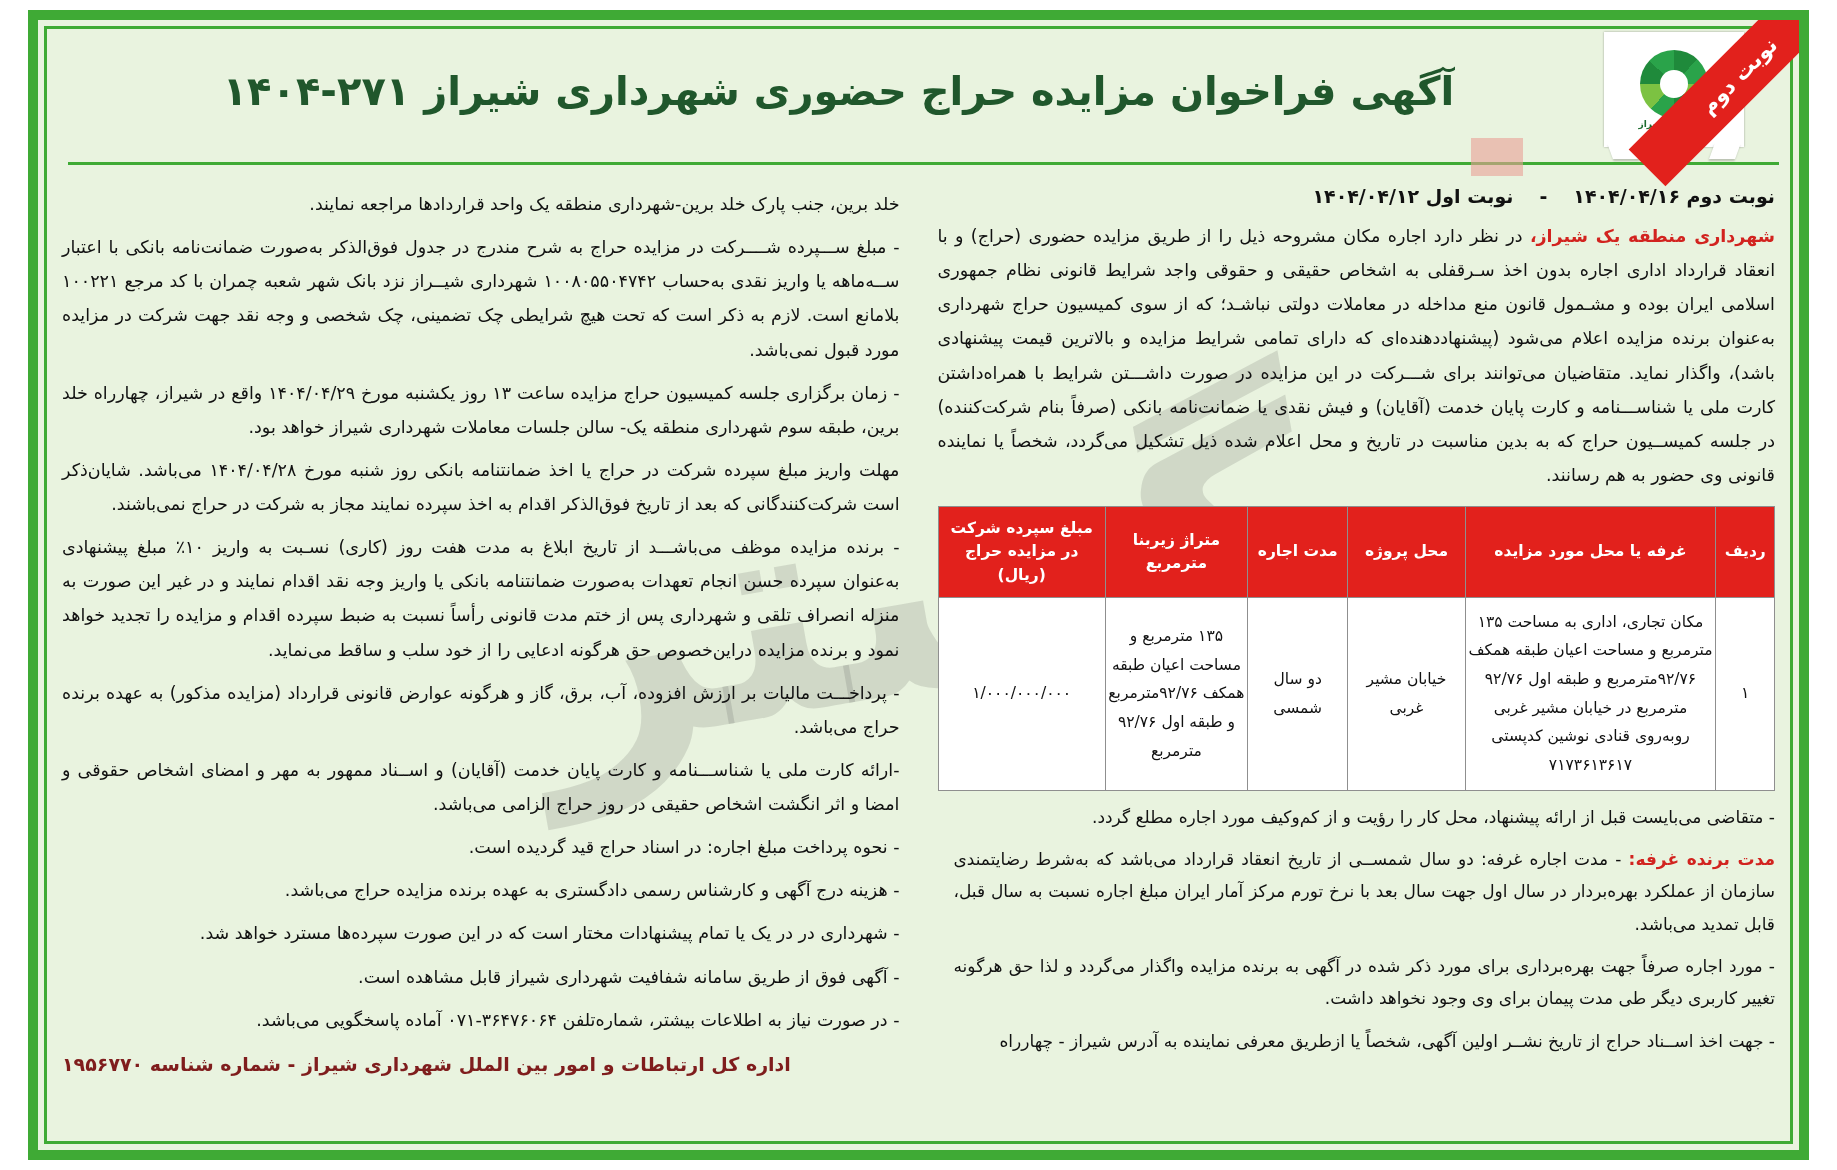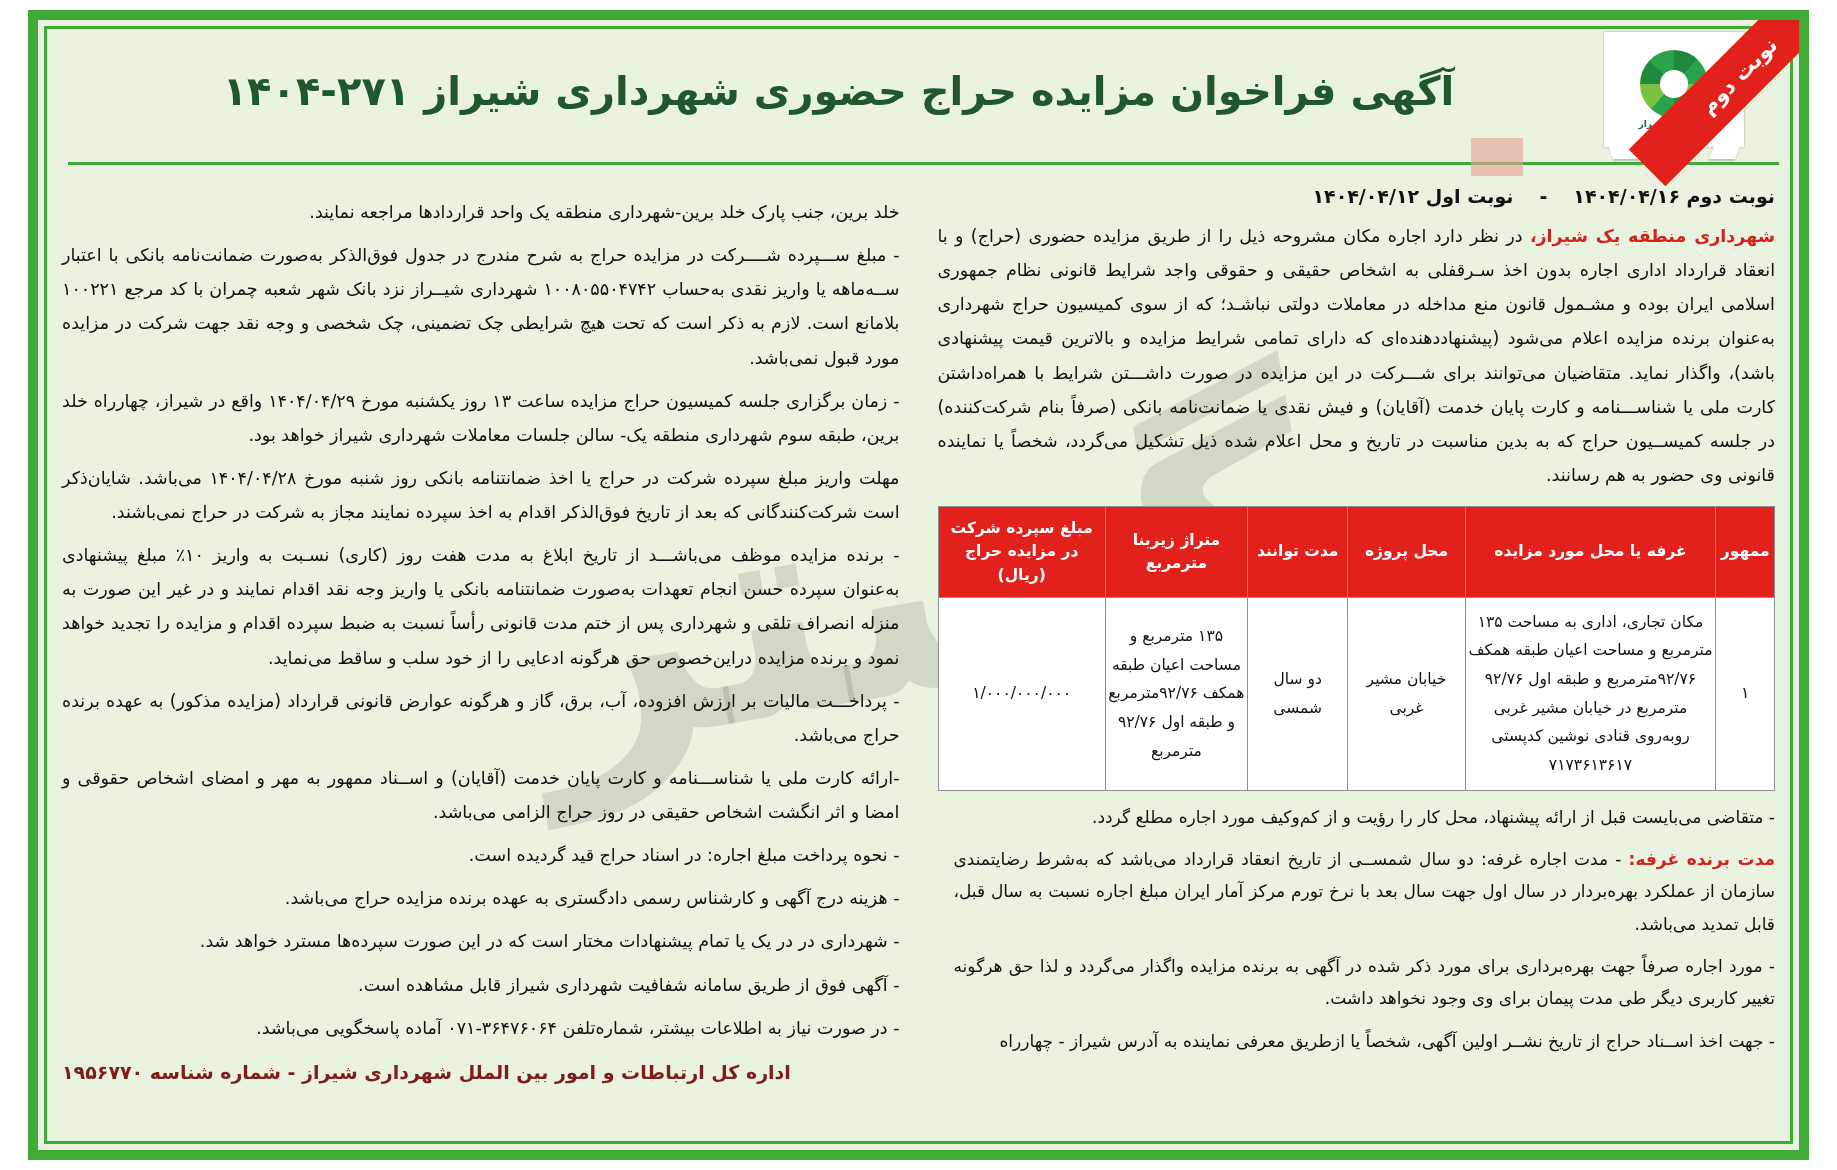--- a/index.html
+++ b/index.html
@@ -221,21 +221,21 @@
   }
   td.cell-desc { line-height: 1.9; }
   .after-table p.txt { margin-top: 10px; }
   .footer-line {
     font-size: 19px;
     font-weight: bold;
     text-align: left;
     margin-top: 16px;
     color: #7f1d1d;
   }
-  .left-texts { margin-top: 10px; }
+  .left-texts { margin-top: 2px; }
   .pinkmark {
     position: absolute;
     width: 52px;
     height: 38px;
     background: rgba(233,160,150,0.6);
     right: 276px;
     top: 118px;
     z-index: 16;
     pointer-events: none;
   }
@@ -289,24 +289,24 @@
           <colgroup>
             <col style="width:7%">
               <col style="width:30%">
               <col style="width:14%">
             <col style="width:12%">
               <col style="width:17%">
               <col style="width:20%">
           </colgroup>
           <thead>
             <tr>
-              <th>ممهور</th>
+              <th>ردیف</th>
               <th>غرفه یا محل مورد مزایده</th>
               <th>محل پروژه</th>
-              <th>مدت توانند</th>
+              <th>مدت اجاره</th>
               <th>متراژ زیربنا مترمربع</th>
               <th>مبلغ سپرده شرکت در مزایده حراج (ریال)</th>
             </tr>
           </thead>
           <tbody>
             <tr>
               <td>۱</td>
               <td class="cell-desc">مکان تجاری، اداری به مساحت ۱۳۵ مترمربع و مساحت اعیان طبقه همکف ۹۲/۷۶مترمربع و طبقه اول ۹۲/۷۶ مترمربع در خیابان مشیر غربی روبه‌روی قنادی نوشین کدپستی ۷۱۷۳۶۱۳۶۱۷</td>
               <td>خیابان مشیر غربی</td>
               <td>دو سال شمسی</td>

